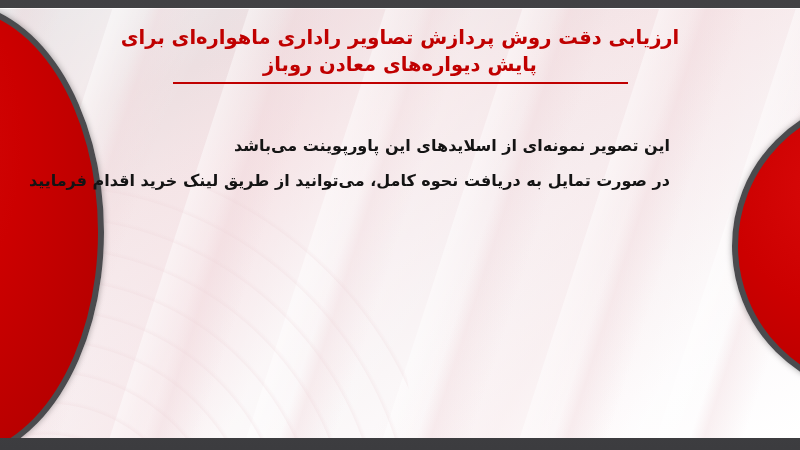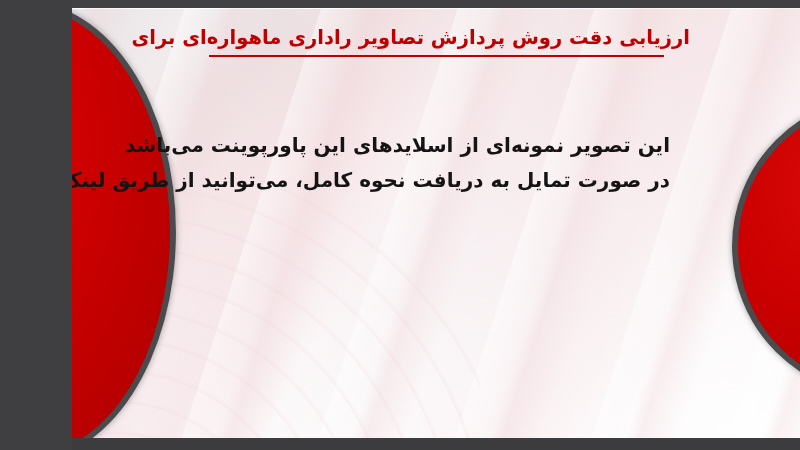--- a/index.html
+++ b/index.html
@@ -4,21 +4,21 @@
 <title>Presentation Slide</title>
 <style>
   html, body {
     margin: 0;
     padding: 0;
     background: #3f3f42;
   }
 
   .slide-frame {
     position: relative;
-    width: 728px;
+    width: 800px;
     height: 450px;
     overflow: hidden;
     background: #46464a;
     font-family: "DejaVu Sans", "Liberation Sans", sans-serif;
   }
 
   
   .slide-matte {
     position: absolute;
     inset: 0;
@@ -143,21 +143,21 @@
     position: absolute;
     right: 130px;
     left: 150px;
     top: 120px;
     text-align: right;
     direction: rtl;
   }
 
   .body-line {
     color: #141414;
-    font-size: 20px;
+    font-size: 16px;
     font-weight: bold;
     line-height: 35px;
     white-space: nowrap;
     direction: rtl;
   }
 </style>
 </head>
 <body>
 
 <div class="slide-frame">
@@ -166,20 +166,21 @@
 
   <div class="slide-card">
     <div class="card-streaks"></div>
     <div class="card-arcs"></div>
 
     <div class="ellipse ellipse-left"></div>
     <div class="ellipse ellipse-right"></div>
 
     <div class="title-block">
       <div class="title-line">ارزیابی دقت روش پردازش تصاویر راداری ماهواره‌ای برای</div>
+      <div class="title-line">پایش دیواره‌های معادن روباز</div>
       <div class="title-rule"></div>
     </div>
 
     <div class="body-block">
       <div class="body-line">این تصویر نمونه‌ای از اسلایدهای این پاورپوینت می‌باشد</div>
       <div class="body-line">در صورت تمایل به دریافت نحوه کامل، می‌توانید از طریق لینک خرید اقدام فرمایید</div>
     </div>
   </div>
 
 </div>

